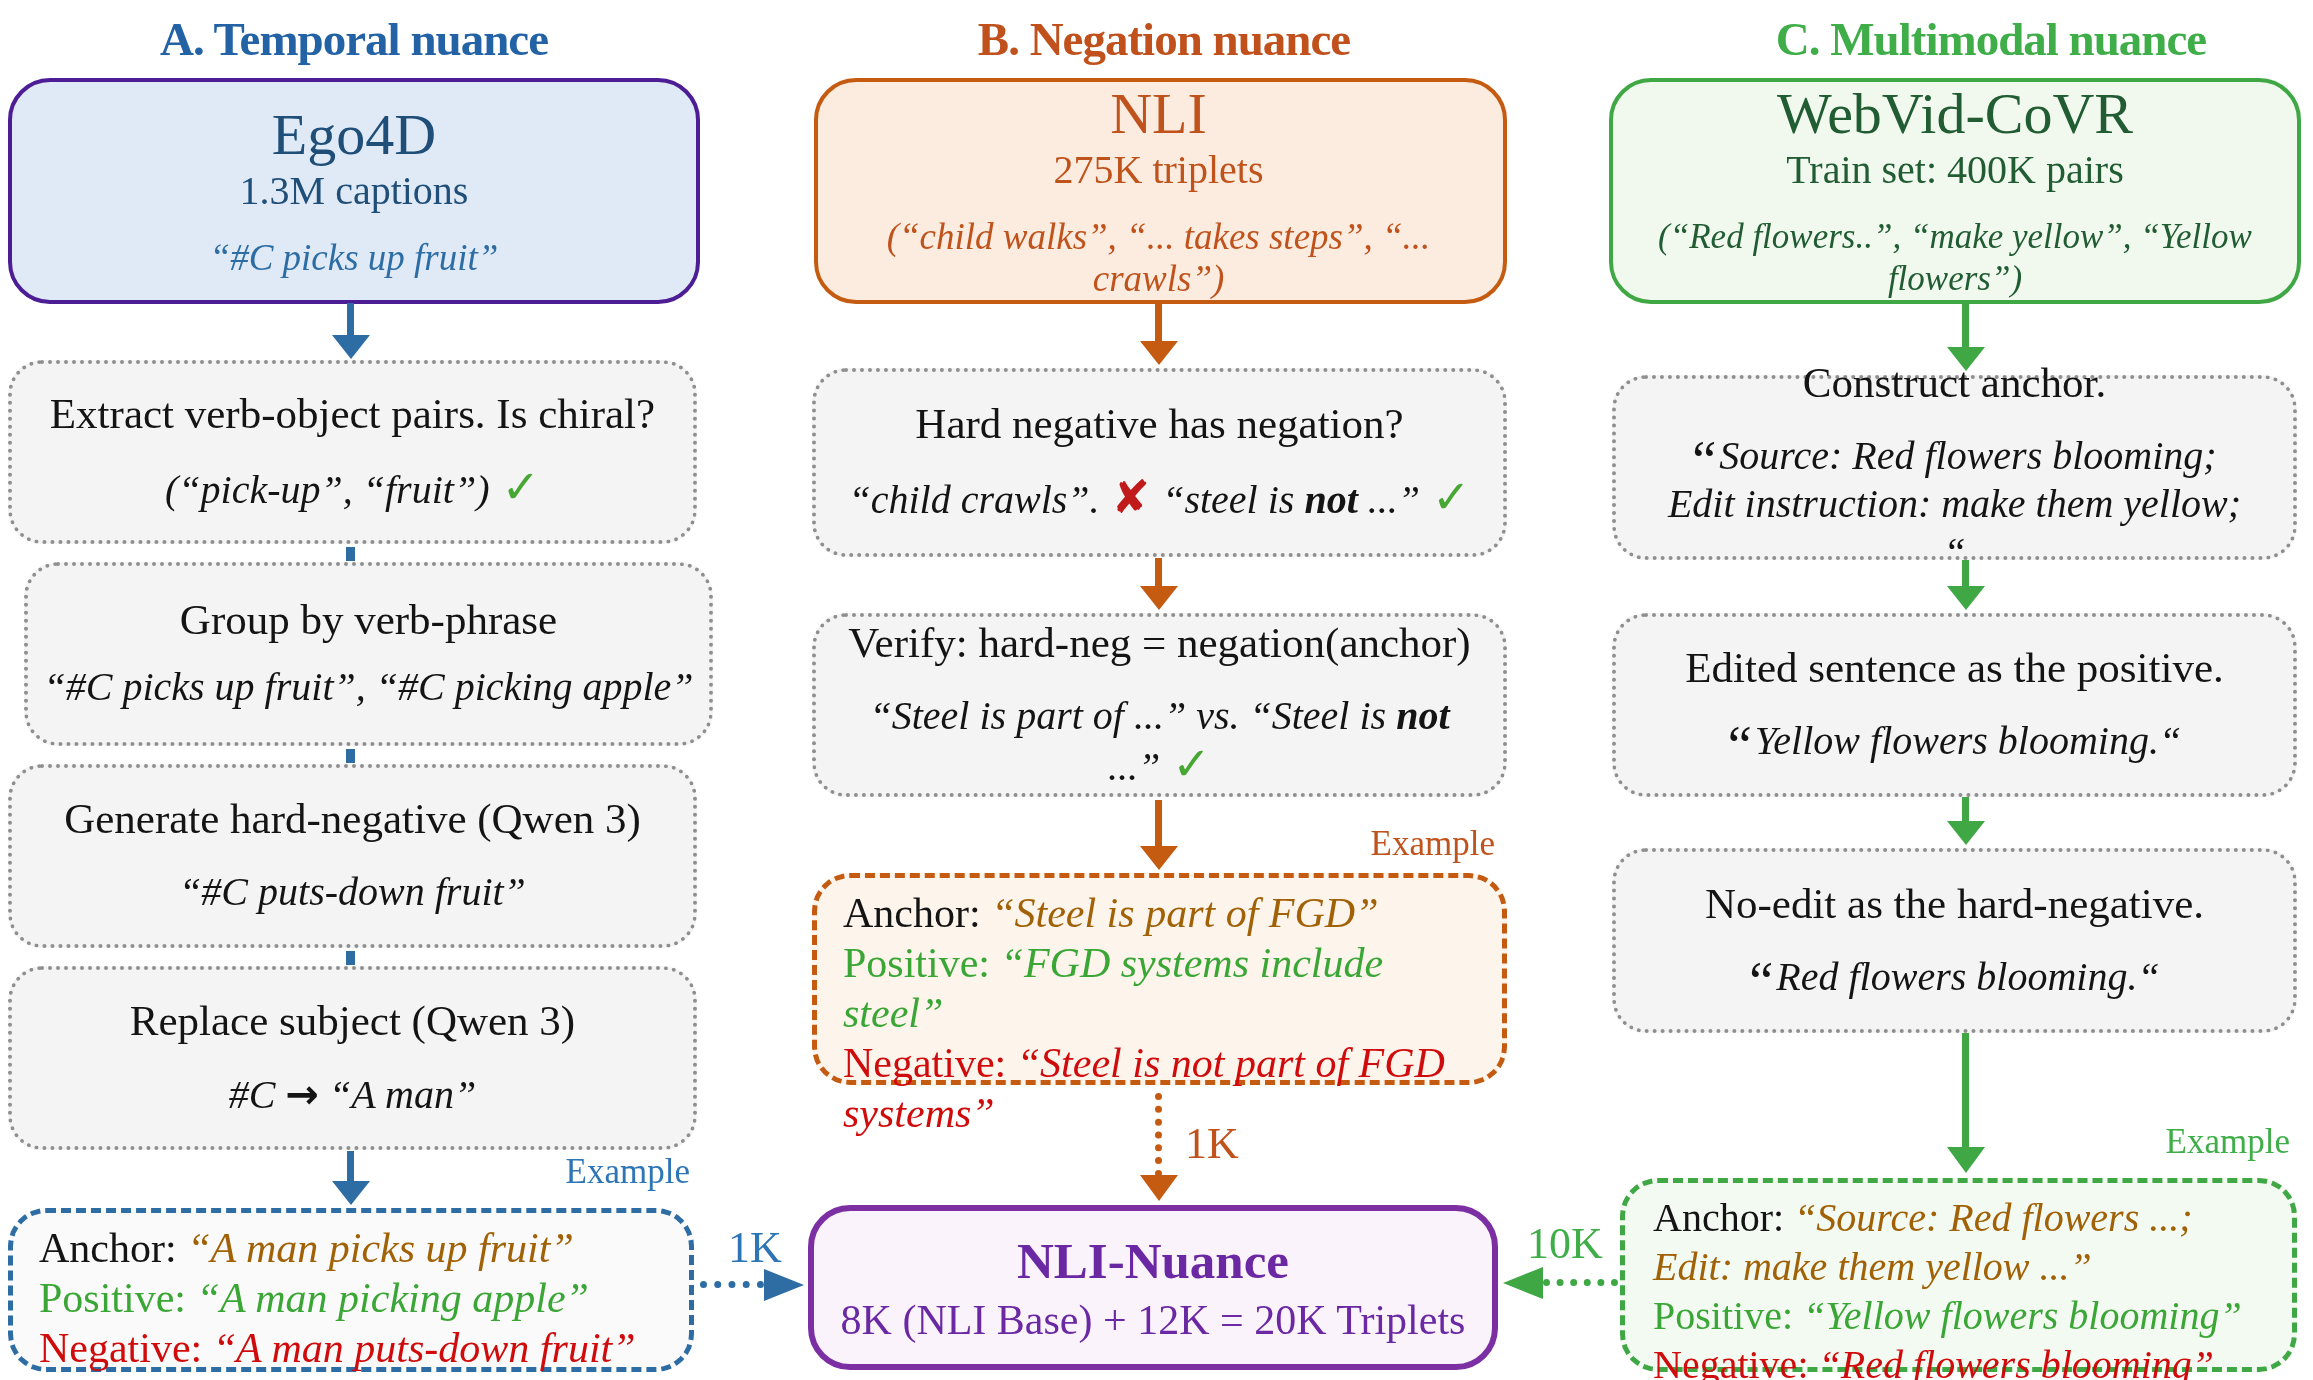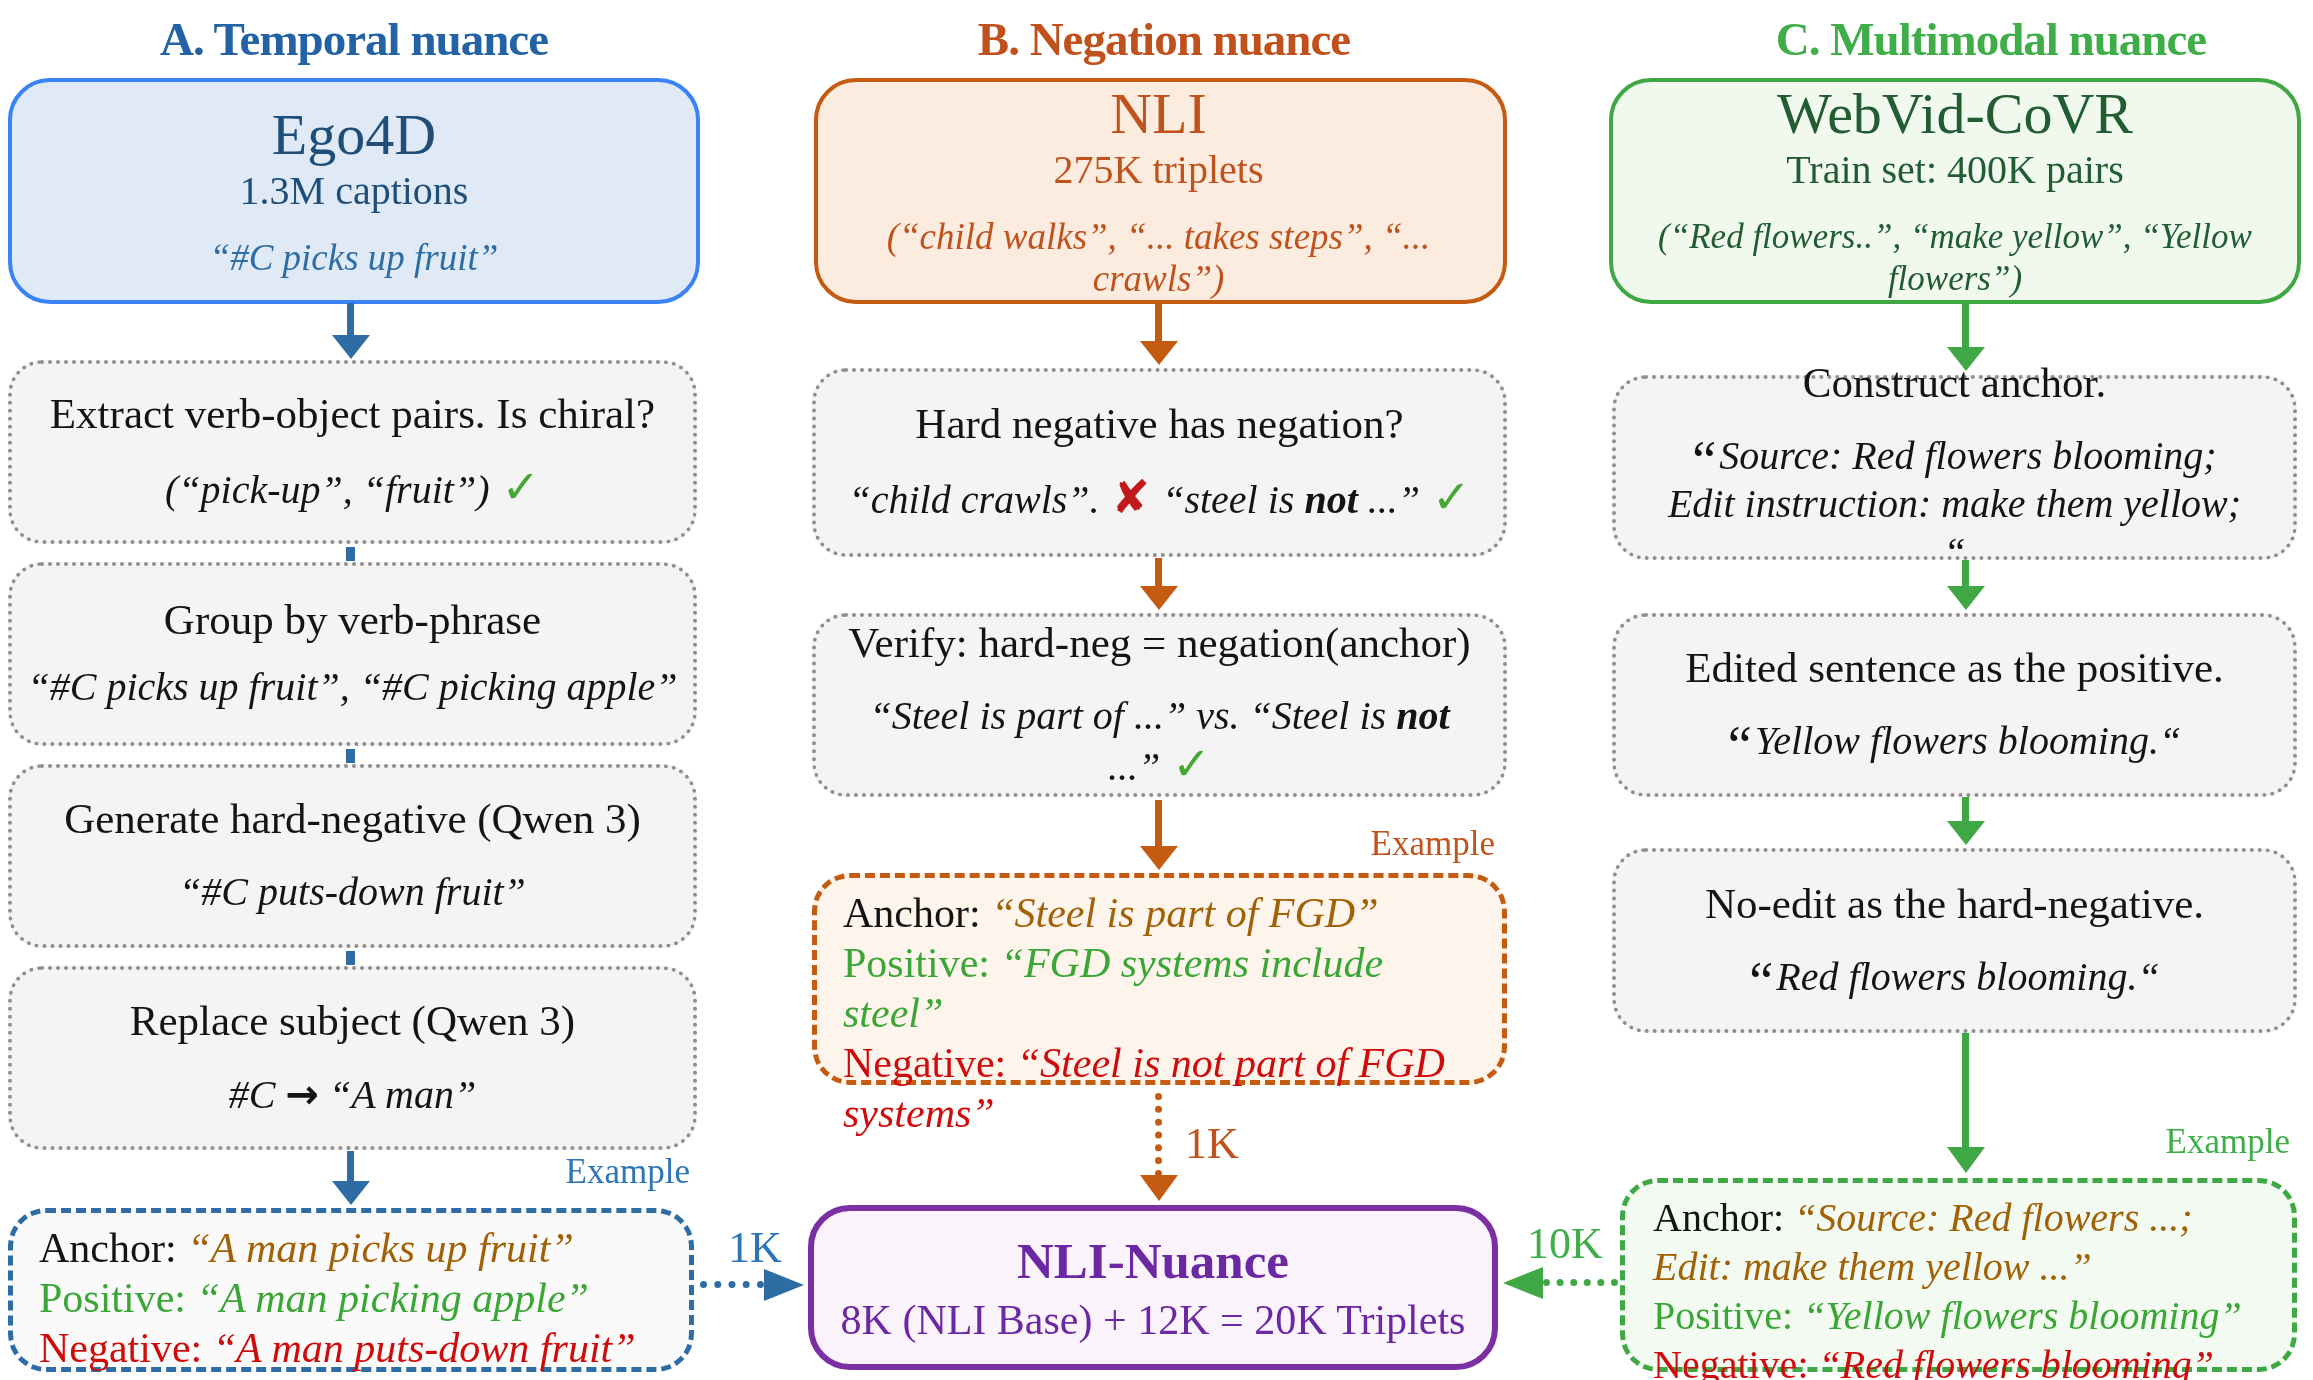--- a/index.html
+++ b/index.html
@@ -8,21 +8,21 @@
   .abs{position:absolute;box-sizing:border-box;}
   
   .coltitle{font-family:Liberation Serif, serif;font-weight:bold;
             font-size:47px;text-align:center;letter-spacing:-1px;}
   
   .srcbox{border-radius:42px;display:flex;flex-direction:column;align-items:center;
           justify-content:center;text-align:center;padding:10px 16px;}
   .src-name{font-size:58px;line-height:64px;}
   .src-stat{font-size:40px;line-height:48px;margin-bottom:22px;}
   .src-sample{font-style:italic;font-size:37px;line-height:42px;}
-  .srcbox-a{background:#dfeaf6;border:4px solid #3b82f6;}
+  .srcbox-a{background:#dfeaf6;border:4px solid #4c1d95;}
   .srcbox-a .src-name,.srcbox-a .src-stat{color:#1f4e79;}
   .srcbox-a .src-sample{color:#2e6da4;}
   .srcbox-b{background:#fbecdf;border:4px solid #c55a11;}
   .srcbox-b .src-name,.srcbox-b .src-stat,.srcbox-b .src-sample{color:#c0521c;}
   .srcbox-c{background:#f1f9ee;border:4px solid #3fa845;}
   .srcbox-c .src-name,.srcbox-c .src-stat,.srcbox-c .src-sample{color:#215c33;}
   .srcbox-c .src-sample{font-size:35px;}
   
   .step{background:#f4f4f4;border:4px dotted #8f8f8f;border-radius:34px;
         display:flex;flex-direction:column;align-items:center;justify-content:center;
@@ -104,21 +104,21 @@
   <div class="minidash" style="left:346px;top:951px;"></div>
   <div class="shaft-v c-blue" style="left:347px;top:1151px;height:32px;"></div>
   <div class="head-down" style="left:332px;top:1181px;border-top:24px solid #2e6da4;"></div>
 
   <div class="abs step" style="left:8px;top:360px;width:689px;height:184px;">
     <div class="step-title">Extract verb-object pairs. Is chiral?</div>
     <div class="step-detail">
       <span>(“pick-up”, “fruit”)</span><span class="chk">✓</span>
     </div>
   </div>
-  <div class="abs step" style="left:8px;top:562px;width:689px;height:184px;gap:20px;">
+  <div class="abs step" style="left:24px;top:562px;width:689px;height:184px;gap:20px;">
     <div class="step-title">Group by verb-phrase</div>
     <div class="step-detail">“#C picks up fruit”, “#C picking apple”</div>
   </div>
   <div class="abs step" style="left:8px;top:764px;width:689px;height:184px;">
     <div class="step-title">Generate hard-negative (Qwen 3)</div>
     <div class="step-detail">“#C puts-down fruit”</div>
   </div>
   <div class="abs step" style="left:8px;top:966px;width:689px;height:184px;">
     <div class="step-title">Replace subject (Qwen 3)</div>
     <div class="step-detail">

